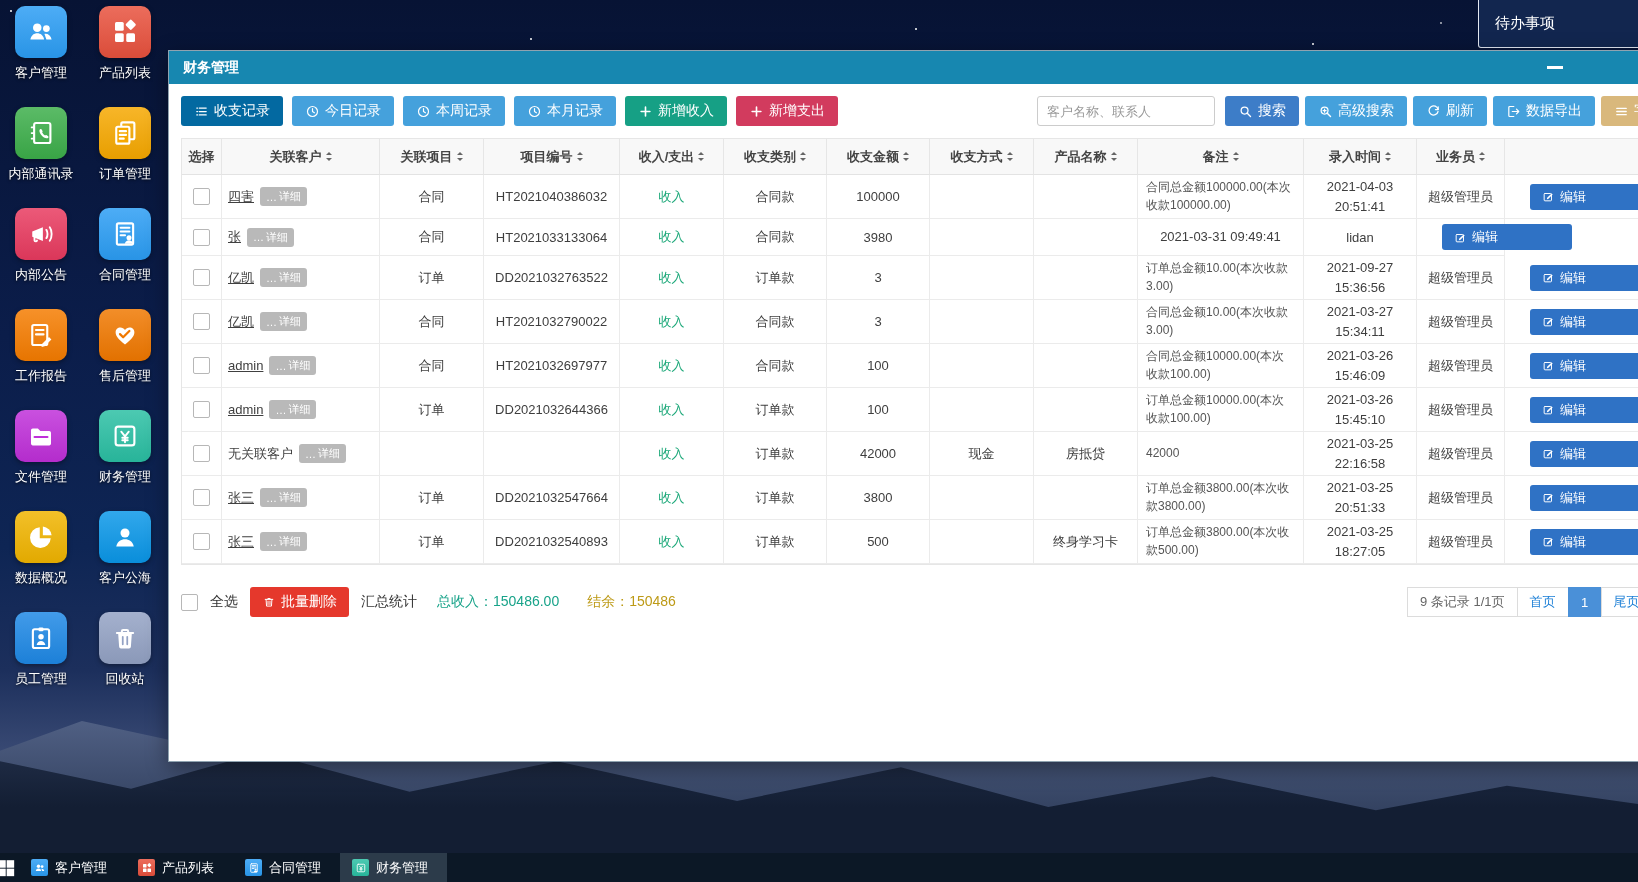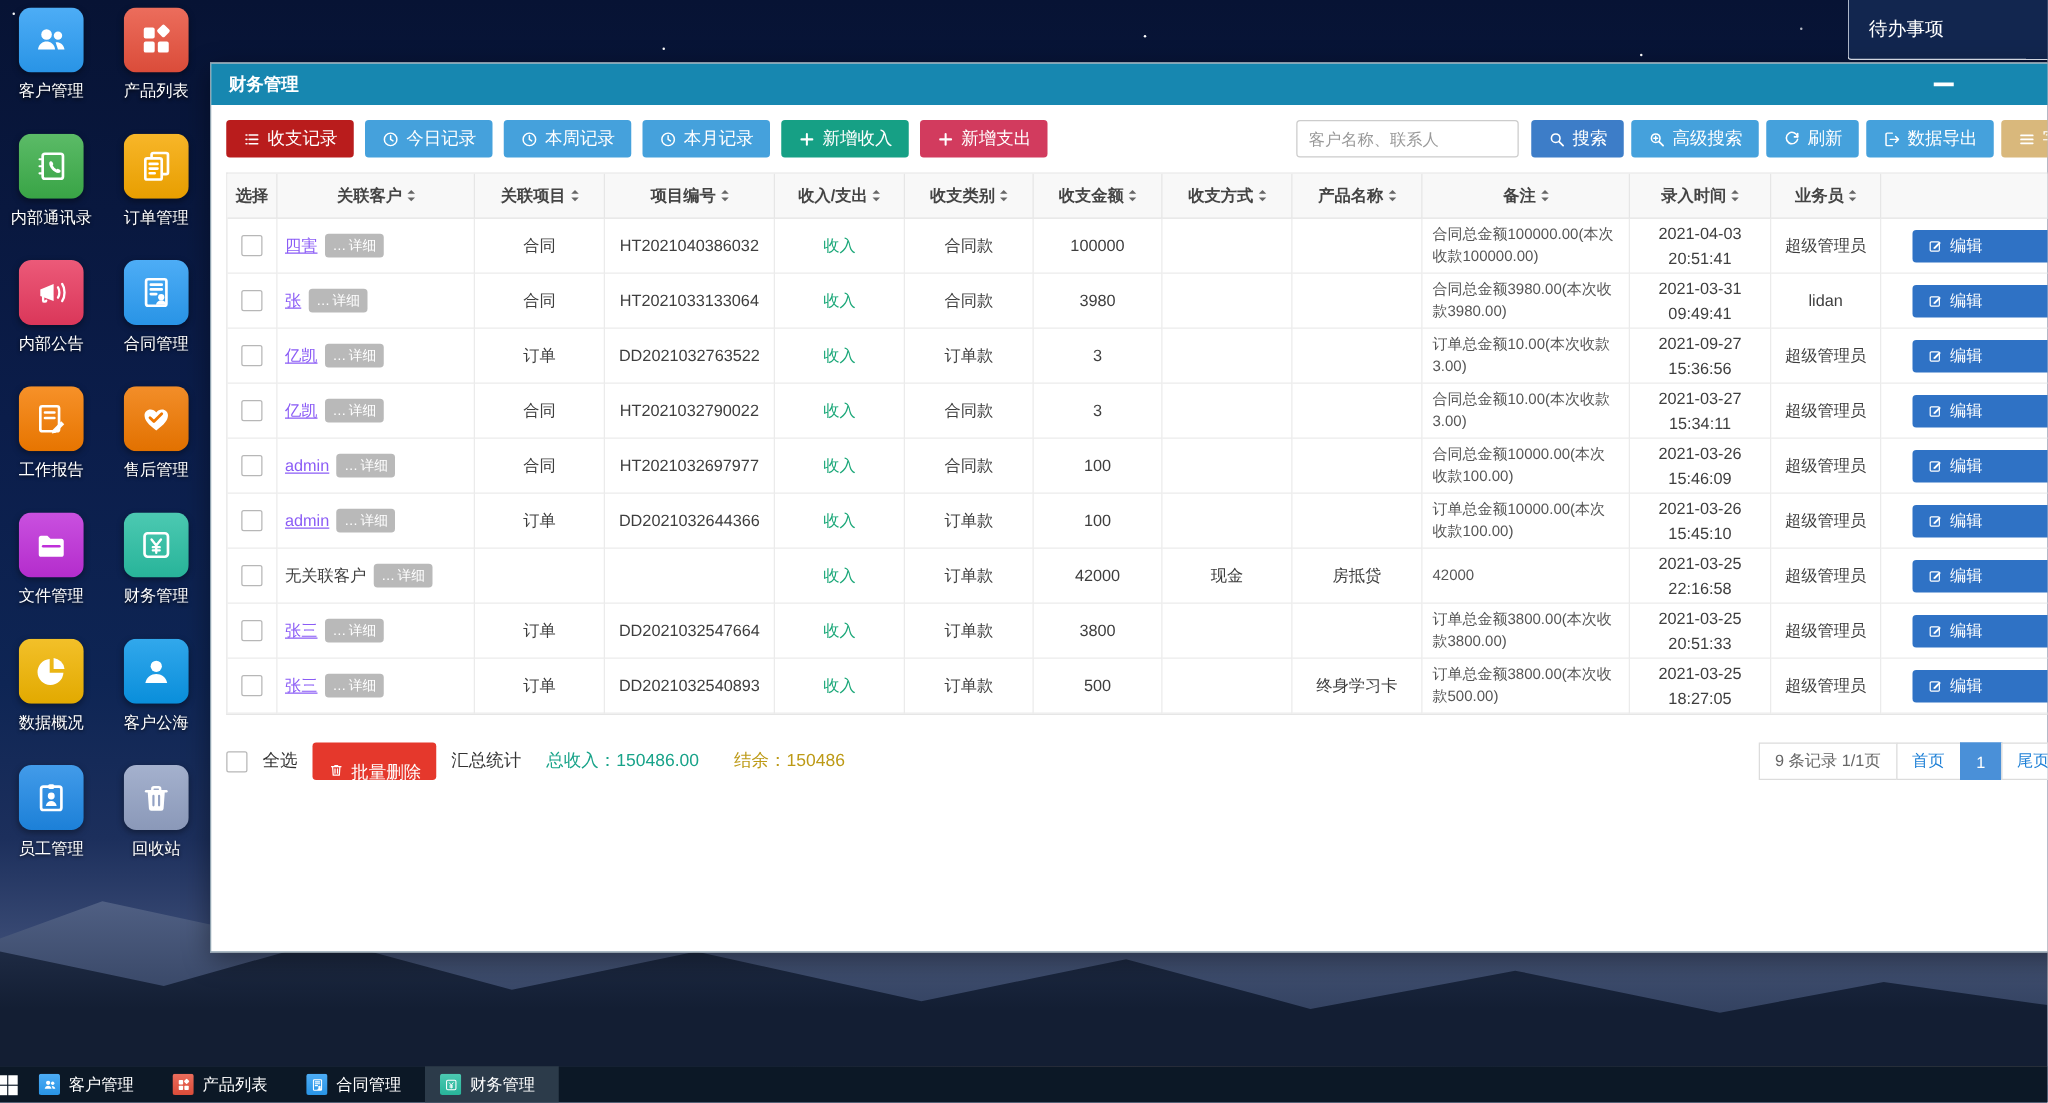--- a/index.html
+++ b/index.html
@@ -71,36 +71,36 @@
   .thead > :nth-child(9),.trow > :nth-child(9){width:104px;flex:none;}
   .thead > :nth-child(10),.trow > :nth-child(10){width:166px;flex:none;}
   .thead > :nth-child(11),.trow > :nth-child(11){width:113px;flex:none;}
   .thead > :nth-child(12),.trow > :nth-child(12){width:88px;flex:none;}
   .thead > :nth-child(13),.trow > :nth-child(13){width:300px;flex:none;}
   .sort{display:inline-flex;flex-direction:column;margin-left:4px;}
   .sort i{display:block;width:0;height:0;border:3.5px solid transparent;}
   .sort .up{border-bottom-color:#666;border-top:none;margin-bottom:2.5px;}
   .sort .dn{border-top-color:#666;border-bottom:none;}
   .cb{width:15px;height:15px;border:1px solid #b7b7b7;border-radius:2px;background:#fff;display:inline-block;cursor:pointer;}
-  .cust{color:#8b5cf6;text-decoration:underline;cursor:pointer;margin-right:6px;}
+  .cust{color:#404040;text-decoration:underline;cursor:pointer;margin-right:6px;}
   .cust[data-variant="plain"]{color:#3e3e3e;text-decoration:none;cursor:default;}
   .detail-badge{background:#b9b9b9;color:#fff;font-size:11px;border-radius:3px;padding:2px 6px;display:inline-flex;
     align-items:center;gap:2px;cursor:pointer;white-space:nowrap;}
   .td.left{justify-content:flex-start;text-align:left;}
   .td.income{color:#1ca879;}
   .td.remark{justify-content:flex-start;text-align:left;font-size:12px;color:#555;line-height:1.45;padding:3px 8px;}
   .td.time{line-height:1.5;}
   .td.mgr{justify-content:flex-start;padding-left:25px;}
   .edit-btn{background:#2f72c5;color:#fff;border:none;border-radius:3px;height:26px;min-width:130px;display:inline-flex;
     align-items:center;gap:5px;padding:0 12px;font-size:13px;cursor:pointer;font-family:inherit;}
   .edit-btn svg{width:13px;height:13px;}
   
   .wfooter{margin-top:22px;height:30px;display:flex;align-items:center;gap:12px;position:relative;}
   .flabel{font-size:14px;color:#333;}
-  .del-btn{background:#e5382c;color:#fff;border:none;border-radius:3px;height:28px;display:inline-flex;
+  .del-btn{background:#e5382c;color:#fff;border:none;border-radius:3px;height:28px;display:inline-flex;align-items:center;
     gap:5px;padding:15px 12px;font-size:14px;cursor:pointer;font-family:inherit;}
   .del-btn svg{width:14px;height:14px;}
   .t-income{color:#18a389;font-size:14px;margin-left:8px;}
   .t-balance{color:#bd9a16;font-size:14px;margin-left:16px;}
   .pager{position:absolute;left:1227px;top:0;display:flex;height:30px;}
   .pseg{border:1px solid #dcdcdc;box-sizing:border-box;display:flex;align-items:center;padding:0 12px;font-size:13px;
     color:#666;background:#fff;margin-left:-1px;cursor:pointer;white-space:nowrap;}
   .pseg.plink{color:#1c7fd6;}
   .pseg.pcur{background:#4a90d8;color:#fff;border-color:#4a90d8;min-width:34px;justify-content:center;}
   
@@ -318,21 +318,21 @@
   <div class="titlebar">
     <span class="wtitle">财务管理</span>
     <span class="minbtn">
         <i></i>
       </span>
   </div>
   <div class="wcontent">
     <div class="toolbar">
       <div class="tb-left">
 
-          <button class="tbtn" style="background: #b91c1c; justify-content: space-between;">
+          <button class="tbtn" style="background: #0369a1; justify-content: space-between;">
             <span class="iglyph" style="display: inline-flex;">
               <svg viewBox="0 0 24 24" fill="none" stroke="#fff" stroke-width="1.7" stroke-linecap="round" stroke-linejoin="round">
                 <path d="M4.5 6.5h1.2M4.5 12h1.2M4.5 17.5h1.2M8.5 6.5h11M8.5 12h11M8.5 17.5h11" stroke-width="2"></path>
               </svg>
             </span>
             <span>收支记录</span>
           </button>
 
           <button class="tbtn" style="background: rgb(69, 161, 220);">
             <span class="iglyph" style="display: inline-flex;">
@@ -583,21 +583,20 @@
               <span>详细</span>
             </span>
           </div>
           <div class="td">合同</div>
           <div class="td">HT2021033133064</div>
           <div class="td income">收入</div>
           <div class="td">合同款</div>
           <div class="td">3980</div>
           <div class="td"></div>
           <div class="td"></div>
-          <div class="td remark">合同总金额3980.00(本次收款3980.00)</div>
           <div class="td time">2021-03-31 09:49:41</div>
           <div class="td">lidan</div>
           <div class="td mgr">
             <button class="edit-btn">
               <span class="iglyph" style="display: inline-flex;">
                 <svg viewBox="0 0 24 24" fill="none" stroke="#fff" stroke-width="1.7" stroke-linecap="round" stroke-linejoin="round">
                   <rect x="4" y="6.5" width="13.5" height="13.5" rx="1.5" stroke-width="1.8"></rect>
                   <path d="M9.5 14.5l8.2-8.2 2 2-8.2 8.2-2.6.6z" fill="#fff" stroke="none"></path>
                 </svg>
               </span>

